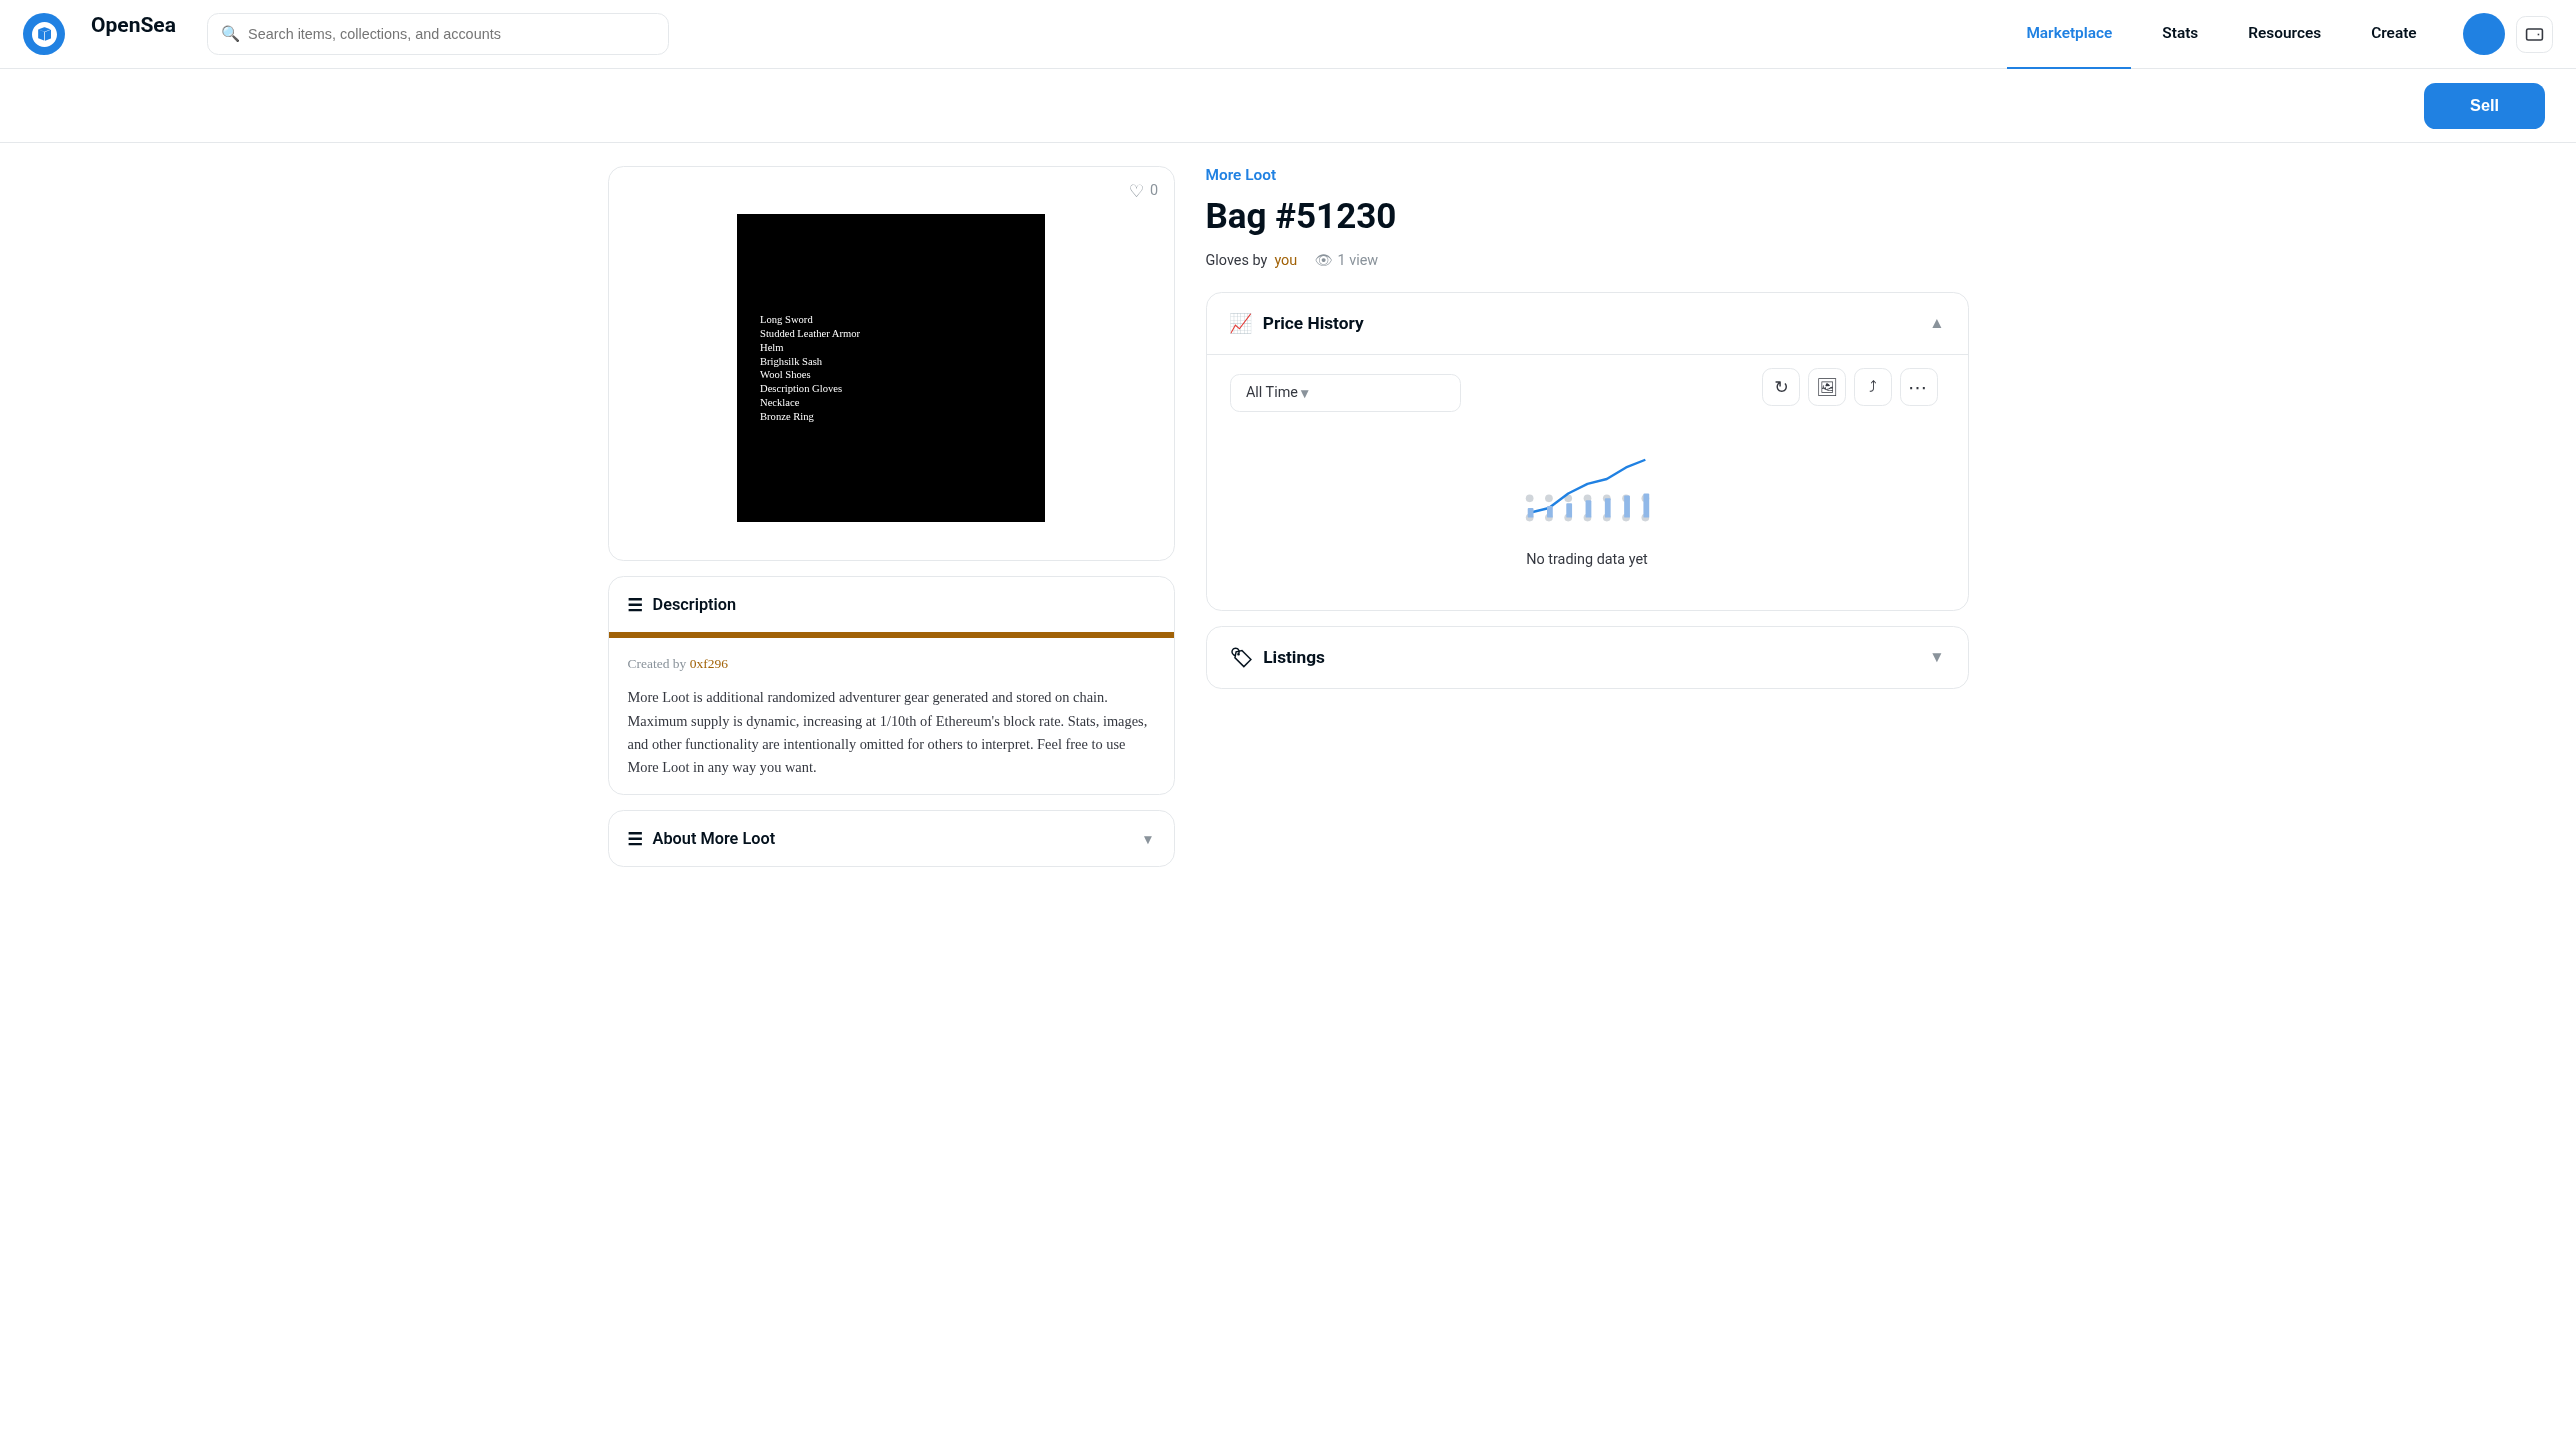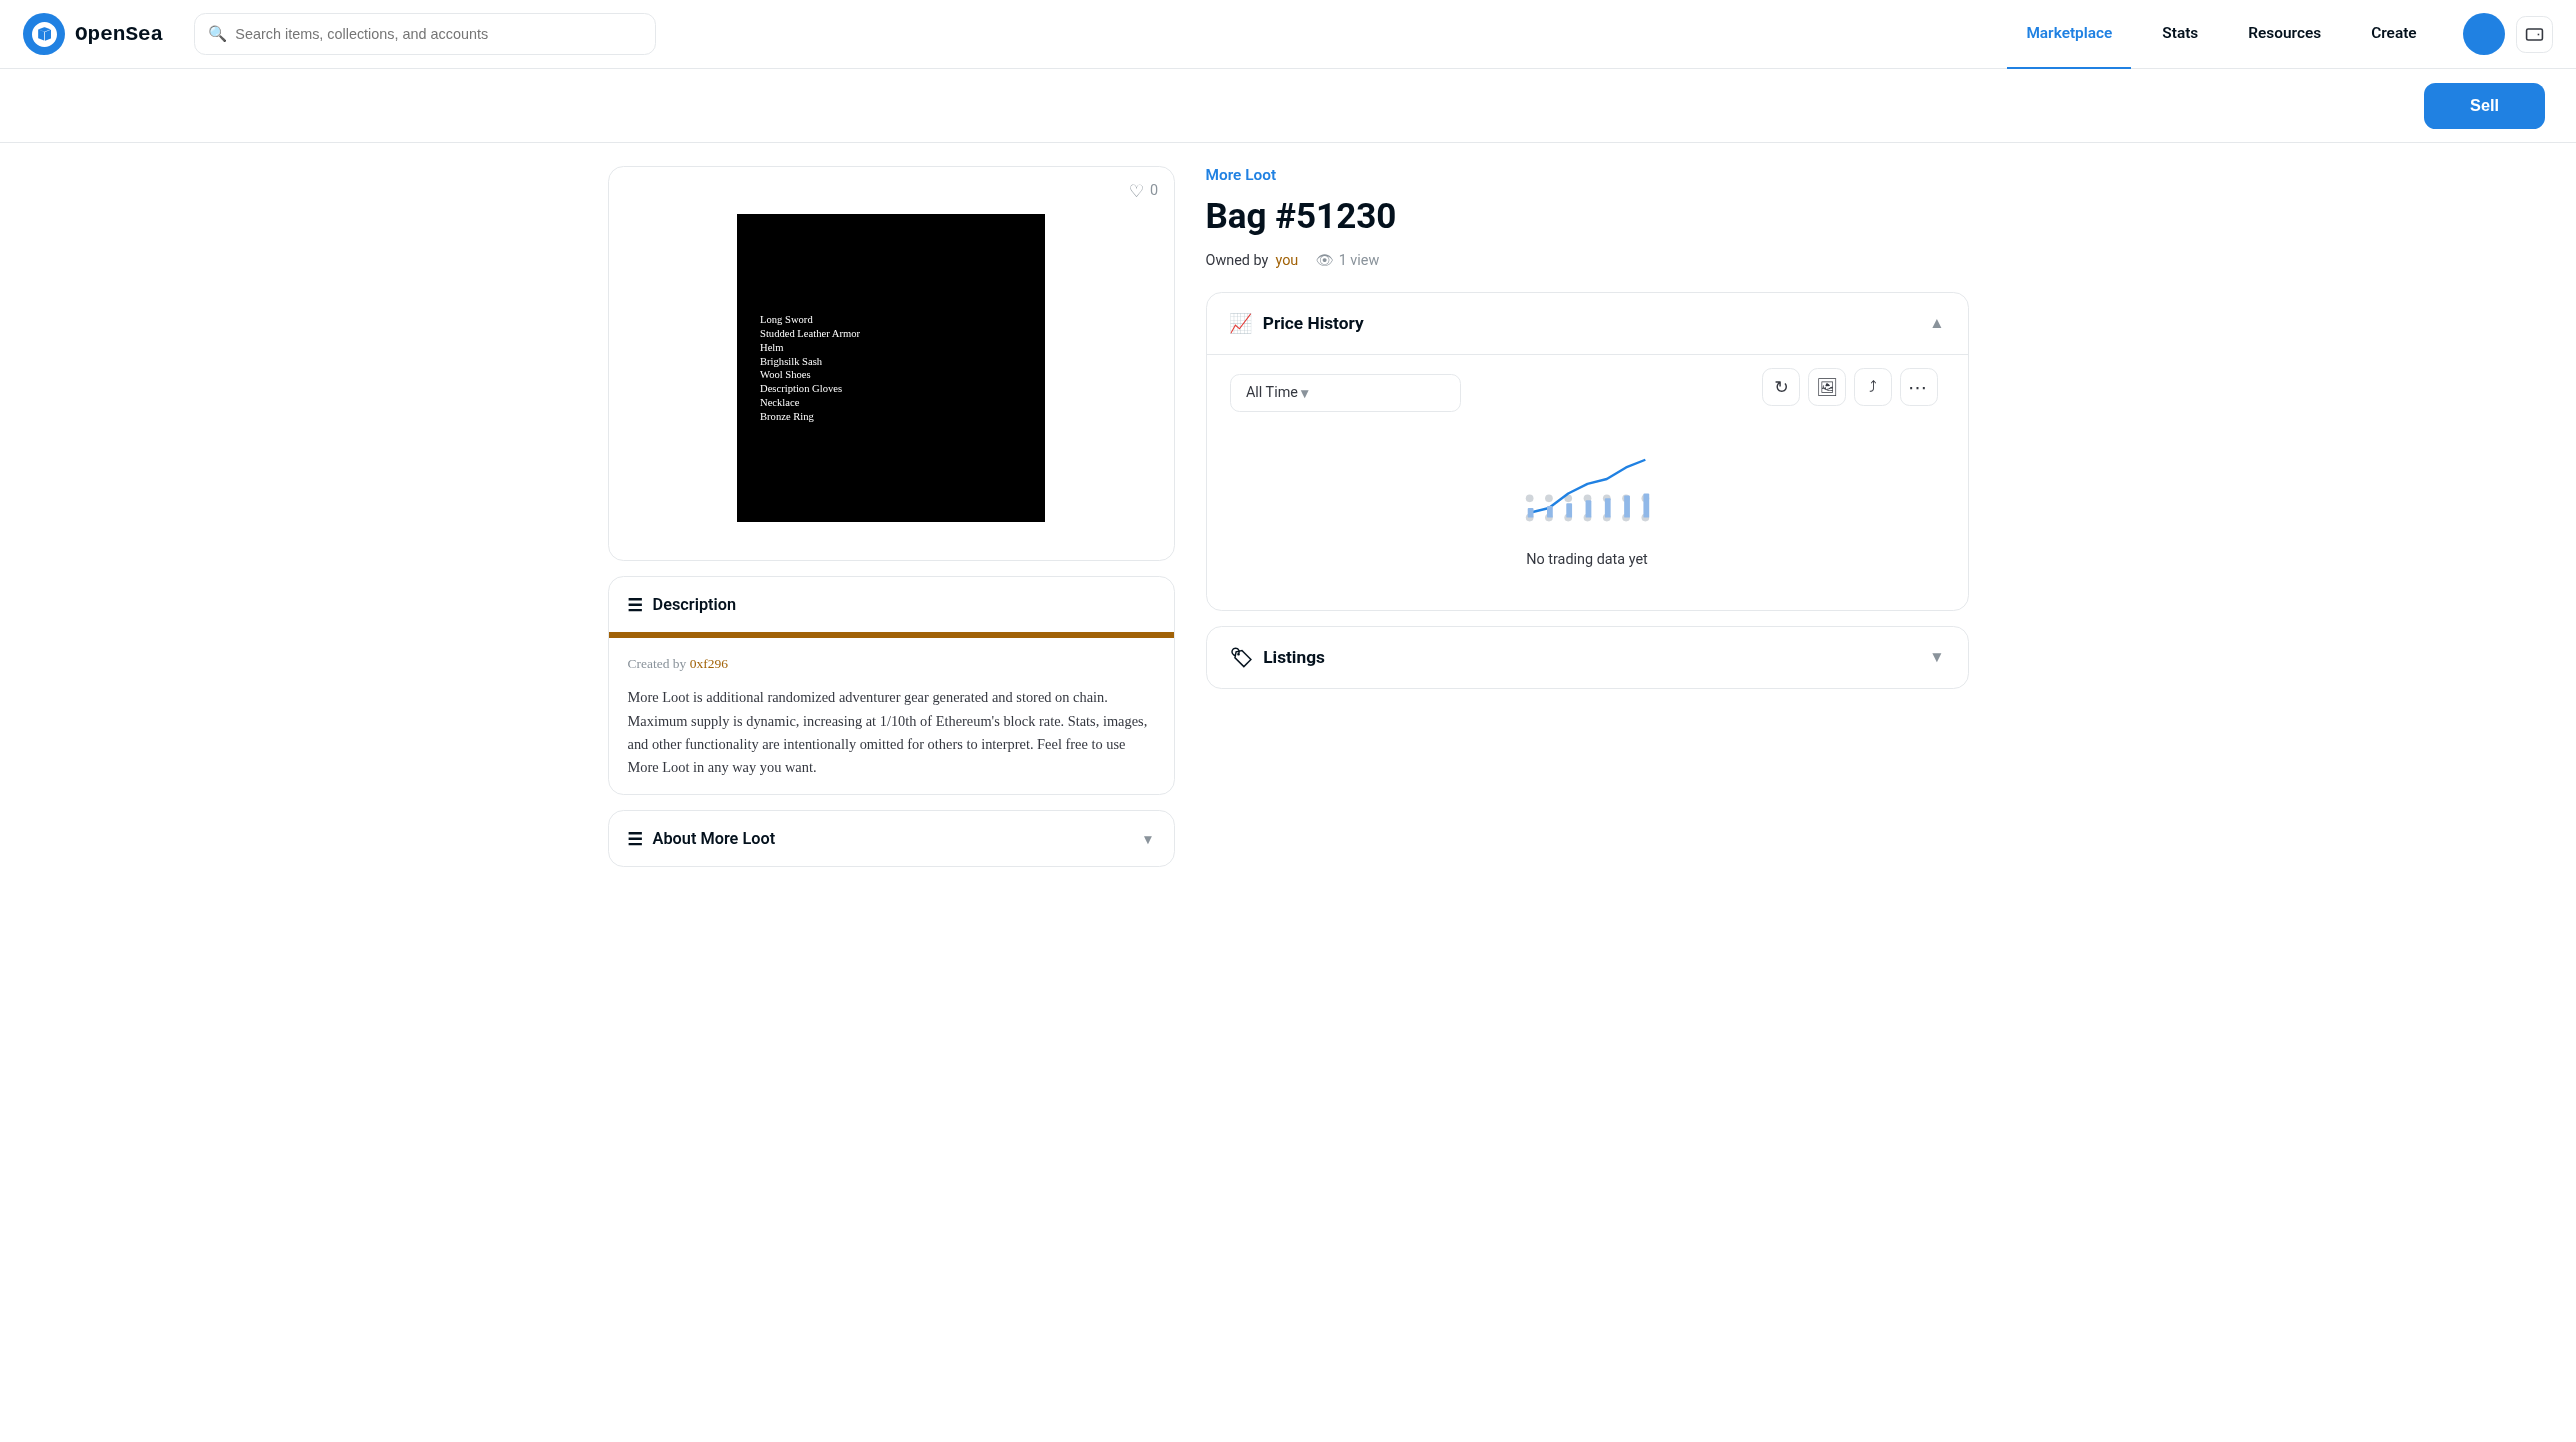--- a/index.html
+++ b/index.html
@@ -5,21 +5,21 @@
     * { box-sizing: border-box; margin: 0; padding: 0; }
     body { font-family: -apple-system, BlinkMacSystemFont, 'Segoe UI', Roboto, sans-serif; background: #fff; color: #04111d; }
 
     
     .navbar {
       display: flex; align-items: center; padding: 0 23px;
       height: 69px; border-bottom: 1px solid #e5e8eb;
       position: sticky; top: 0; background: #fff; z-index: 100;
       gap: 15.4px;
     }
-    .logo-area { display: flex; align-items: center; gap: 10px; text-decoration: none; color: inherit; font-family: Liberation Mono, monospace; }
+    .logo-area { display: flex; align-items: flex-start; gap: 26px; text-decoration: none; color: inherit; }
     .logo-circle {
       width: 42px; height: 42px; border-radius: 50%;
       background: #2081e2; display: flex; align-items: center; justify-content: center;
       flex-shrink: 0;
     }
     .logo-circle svg { width: 25px; height: 25px; fill: white; }
     .logo-text { font-size: 21px; font-weight: 700; }
     .search-bar {
       flex: 1; max-width: 462px; display: flex; align-items: center;
       border: 1px solid #e5e8eb; border-radius: 11.5px; padding: 0 13.5px; height: 42px; gap: 7.7px;
@@ -270,21 +270,21 @@
   </div>
 
   <div class="right-col">
 
     <div class="right-header-row">
       <div>
         <a class="collection-link" href="#">More Loot</a>
         <h1 class="item-title">Bag #51230</h1>
         <div class="owner-row">
           <span>
-            <span>Owned by</span>
+            <span>Gloves by</span>
             &nbsp;<a class="link-blue"><span>you</span></a>
           </span>
           <span class="view-count">
             <span>👁</span>
             <span>1 view</span>
           </span>
         </div>
       </div>
 
       <div class="action-icons">

